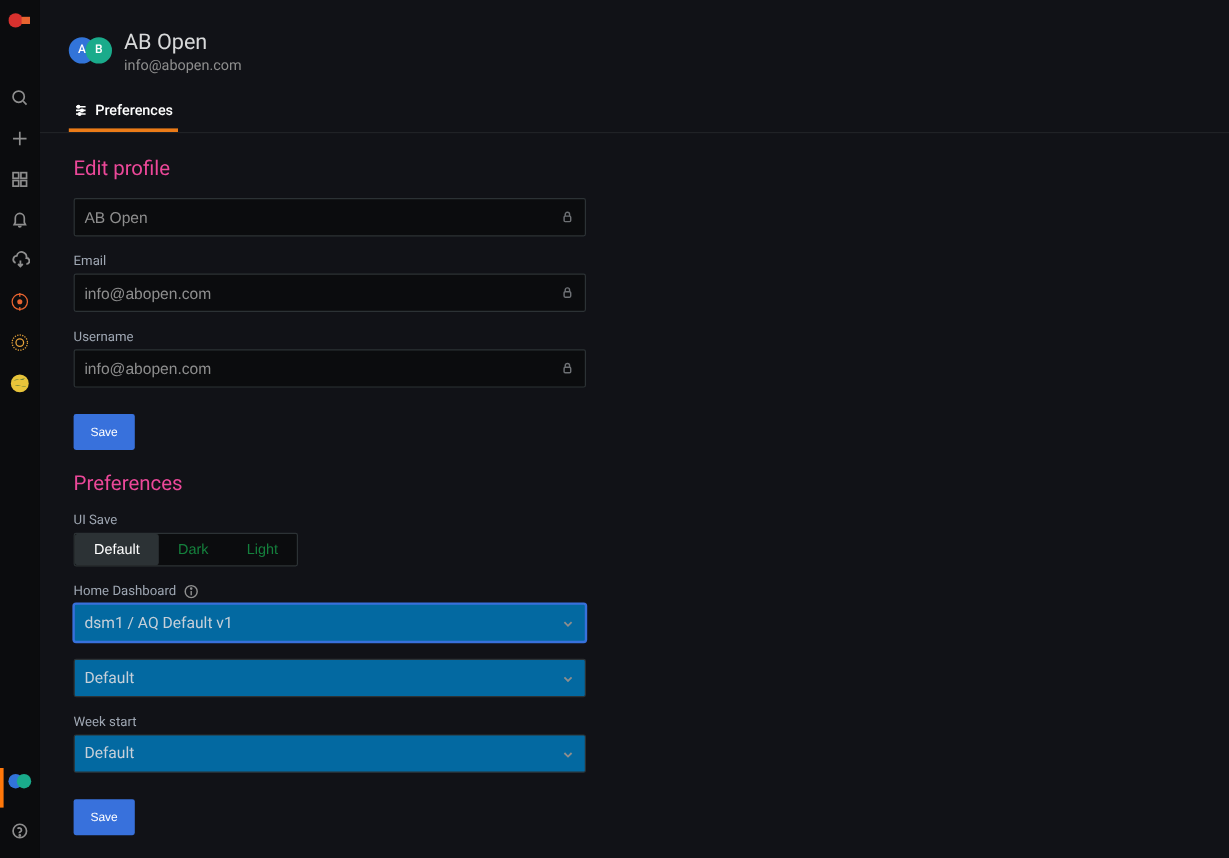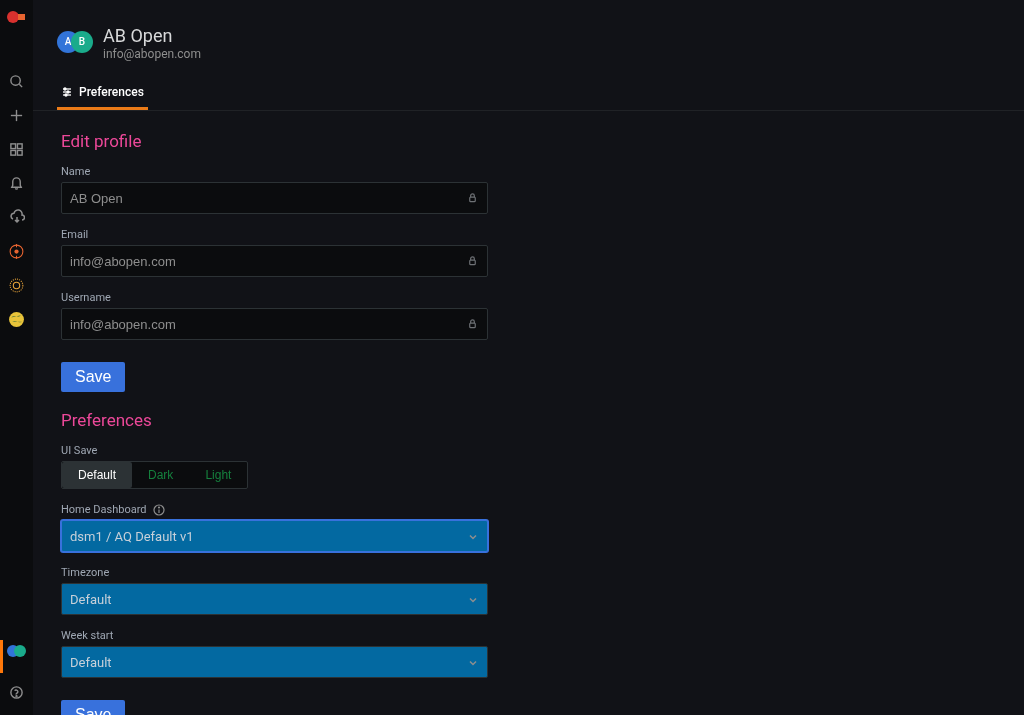--- a/index.html
+++ b/index.html
@@ -239,21 +239,21 @@
       color: #8e8e8e;
     }
     
     .btn-primary {
       background: #3871dc;
       color: #fff;
       border: none;
       border-radius: 2px;
       padding: 0 14px;
       height: 30px;
-      font-size: 16px;
+      font-size: 10px;
       font-weight: 500;
       cursor: pointer;
       margin-top: 8px;
       margin-bottom: 18px;
     }
     
     
     .radio-group {
       display: flex;
       background: #0b0c0e;
@@ -383,21 +383,20 @@
       <span>Preferences</span>
     </div>
   </div>
 
   <div class="content">
     
     
     <h3 class="section-heading">Edit profile</h3>
     
     <div class="field-group">
-      <div class="field-label">Name</div>
       <div class="field-input-wrapper">
         <input class="field-input disabled" disabled="" value="AB Open" style="">
         <span class="lock-icon">
           <svg width="11" height="11" viewBox="0 0 12 12" fill="none" stroke="currentColor" stroke-width="1.3">
             <rect x="3" y="5" width="6" height="5" rx="1"></rect>
             <path d="M4 5V3.5a2 2 0 0 1 4 0V5"></path>
           </svg>
         </span>
       </div>
     </div>
@@ -457,21 +456,20 @@
         </div>
         <span class="select-chevron">
           <svg width="10" height="10" viewBox="0 0 10 10" fill="none" stroke="currentColor" stroke-width="1.5">
             <path d="M2 4l3 3 3-3"></path>
           </svg>
         </span>
       </div>
     </div>
     
     <div class="field-group">
-      <div class="field-label">Timezone</div>
       <div class="select-wrapper">
         <div class="select-input">
           <span>Default</span>
         </div>
         <span class="select-chevron">
           <svg width="10" height="10" viewBox="0 0 10 10" fill="none" stroke="currentColor" stroke-width="1.5">
             <path d="M2 4l3 3 3-3"></path>
           </svg>
         </span>
       </div>

